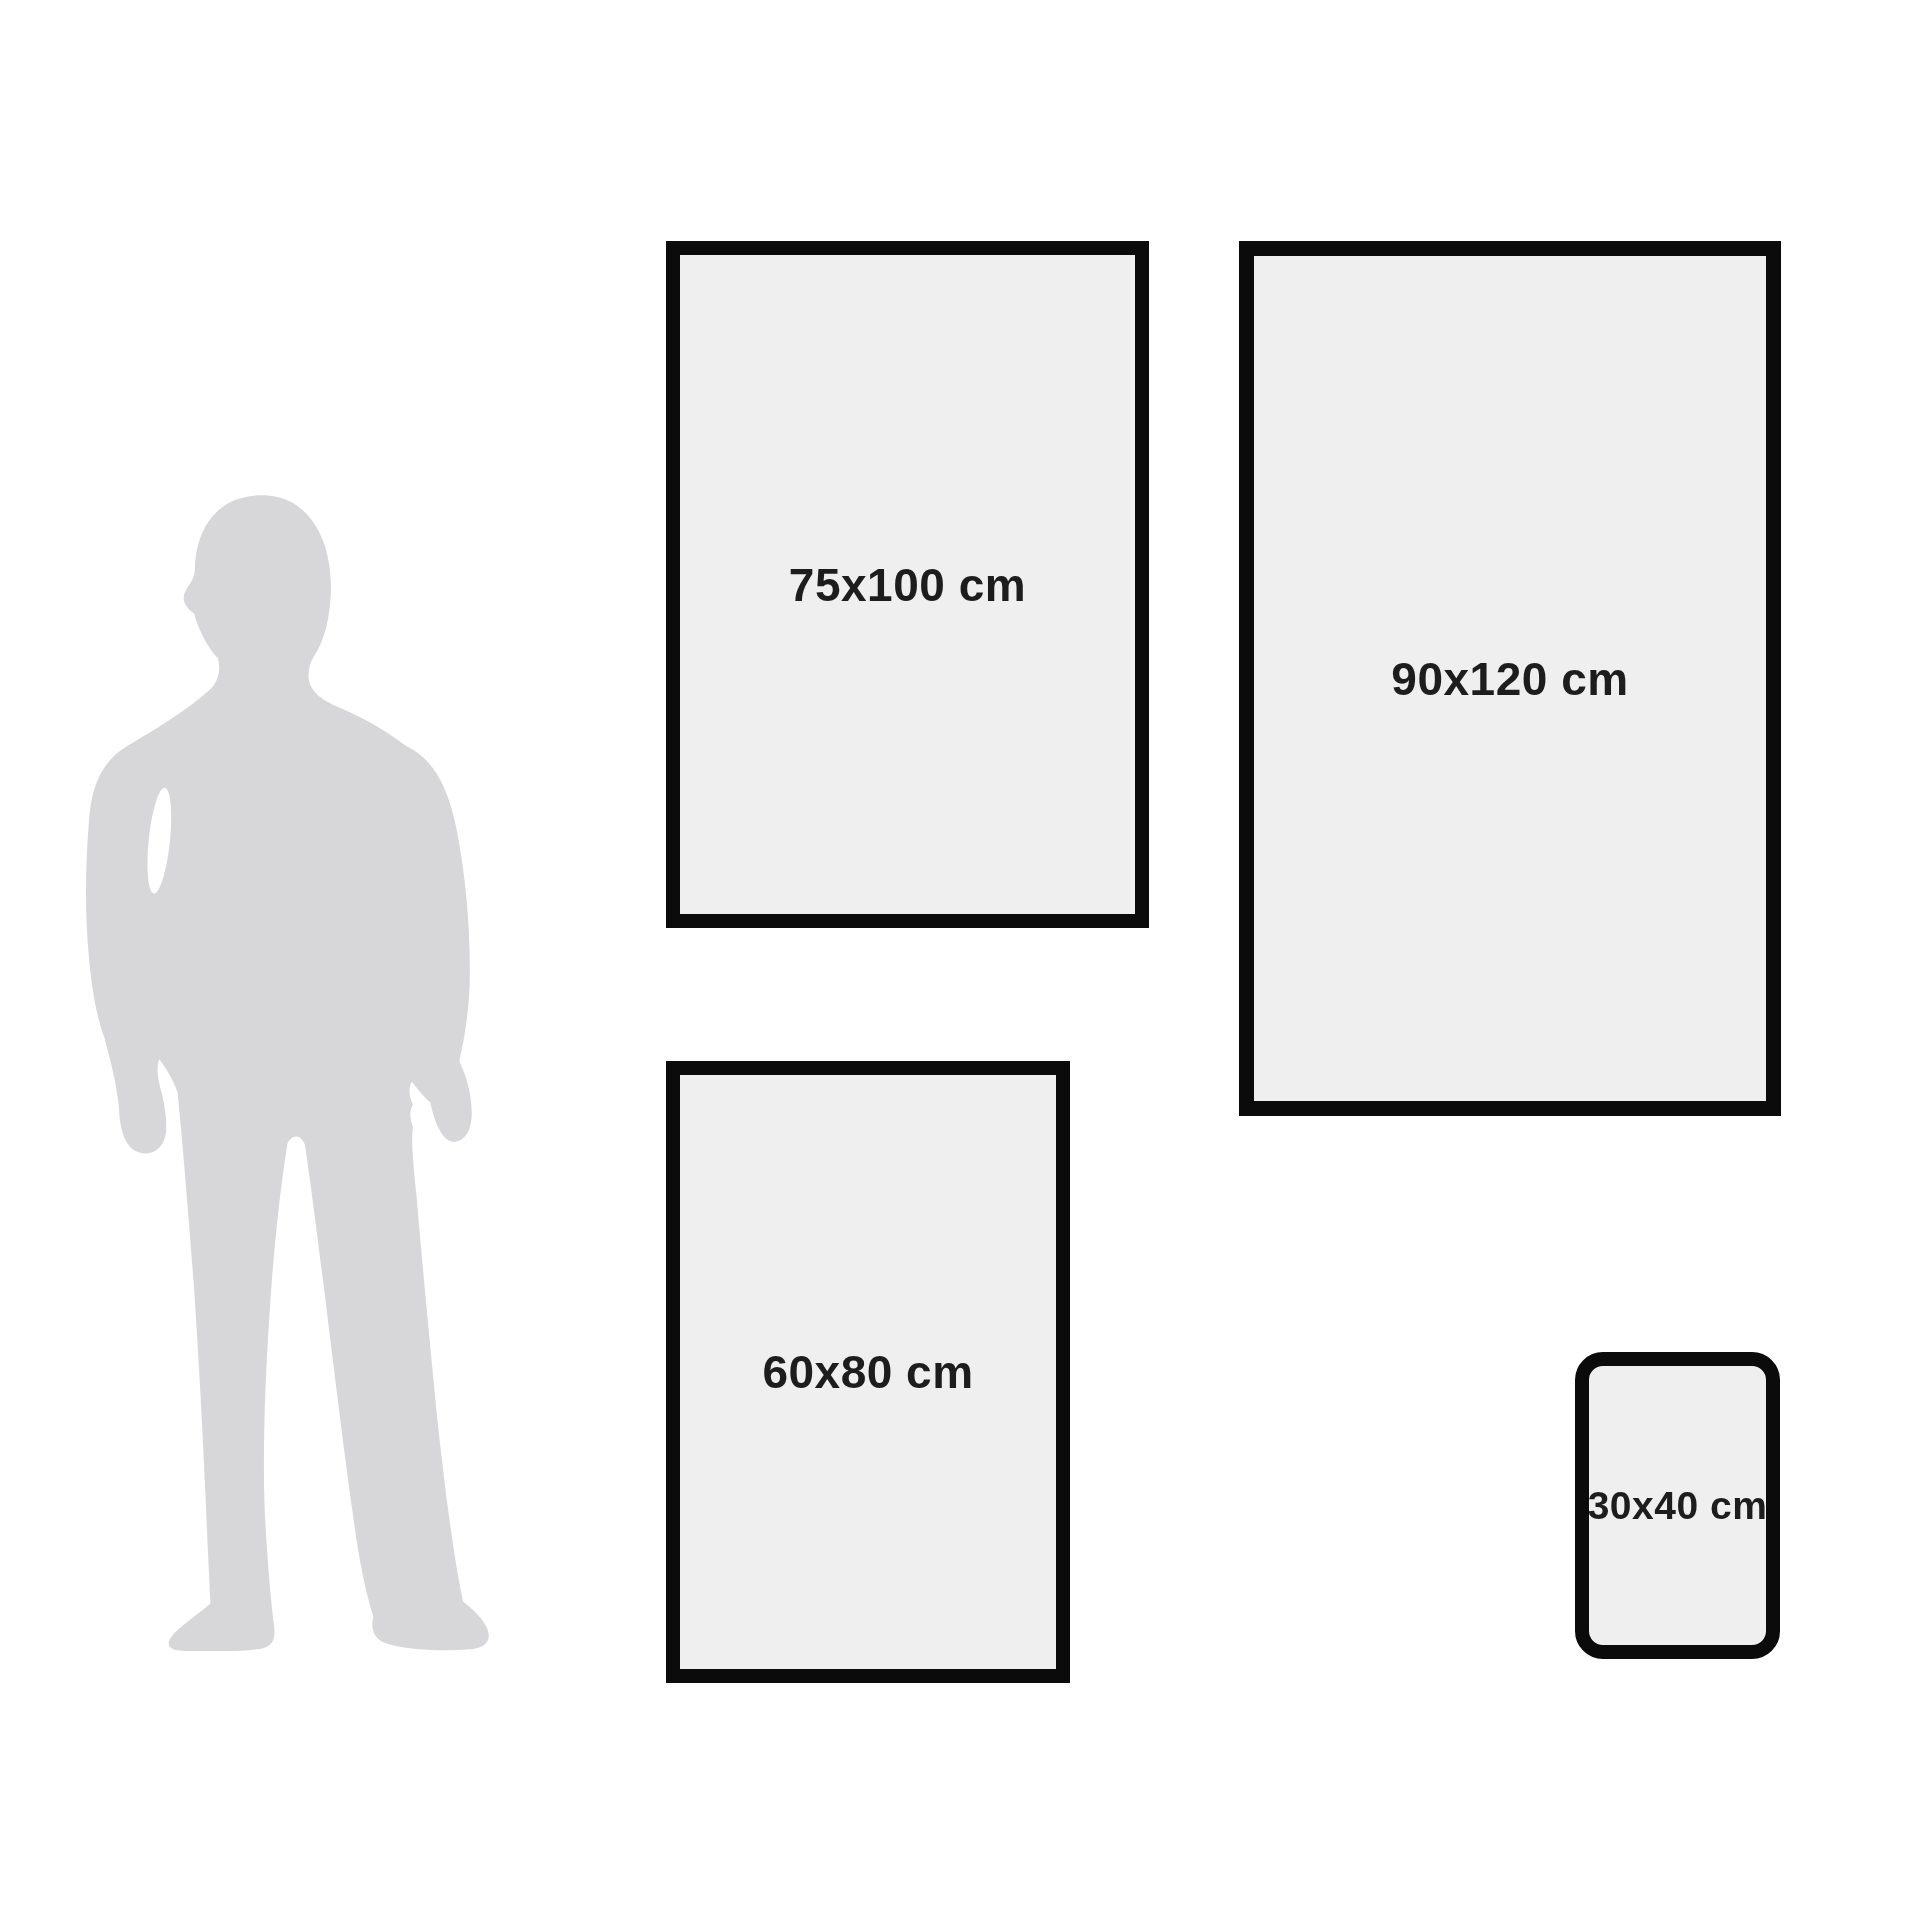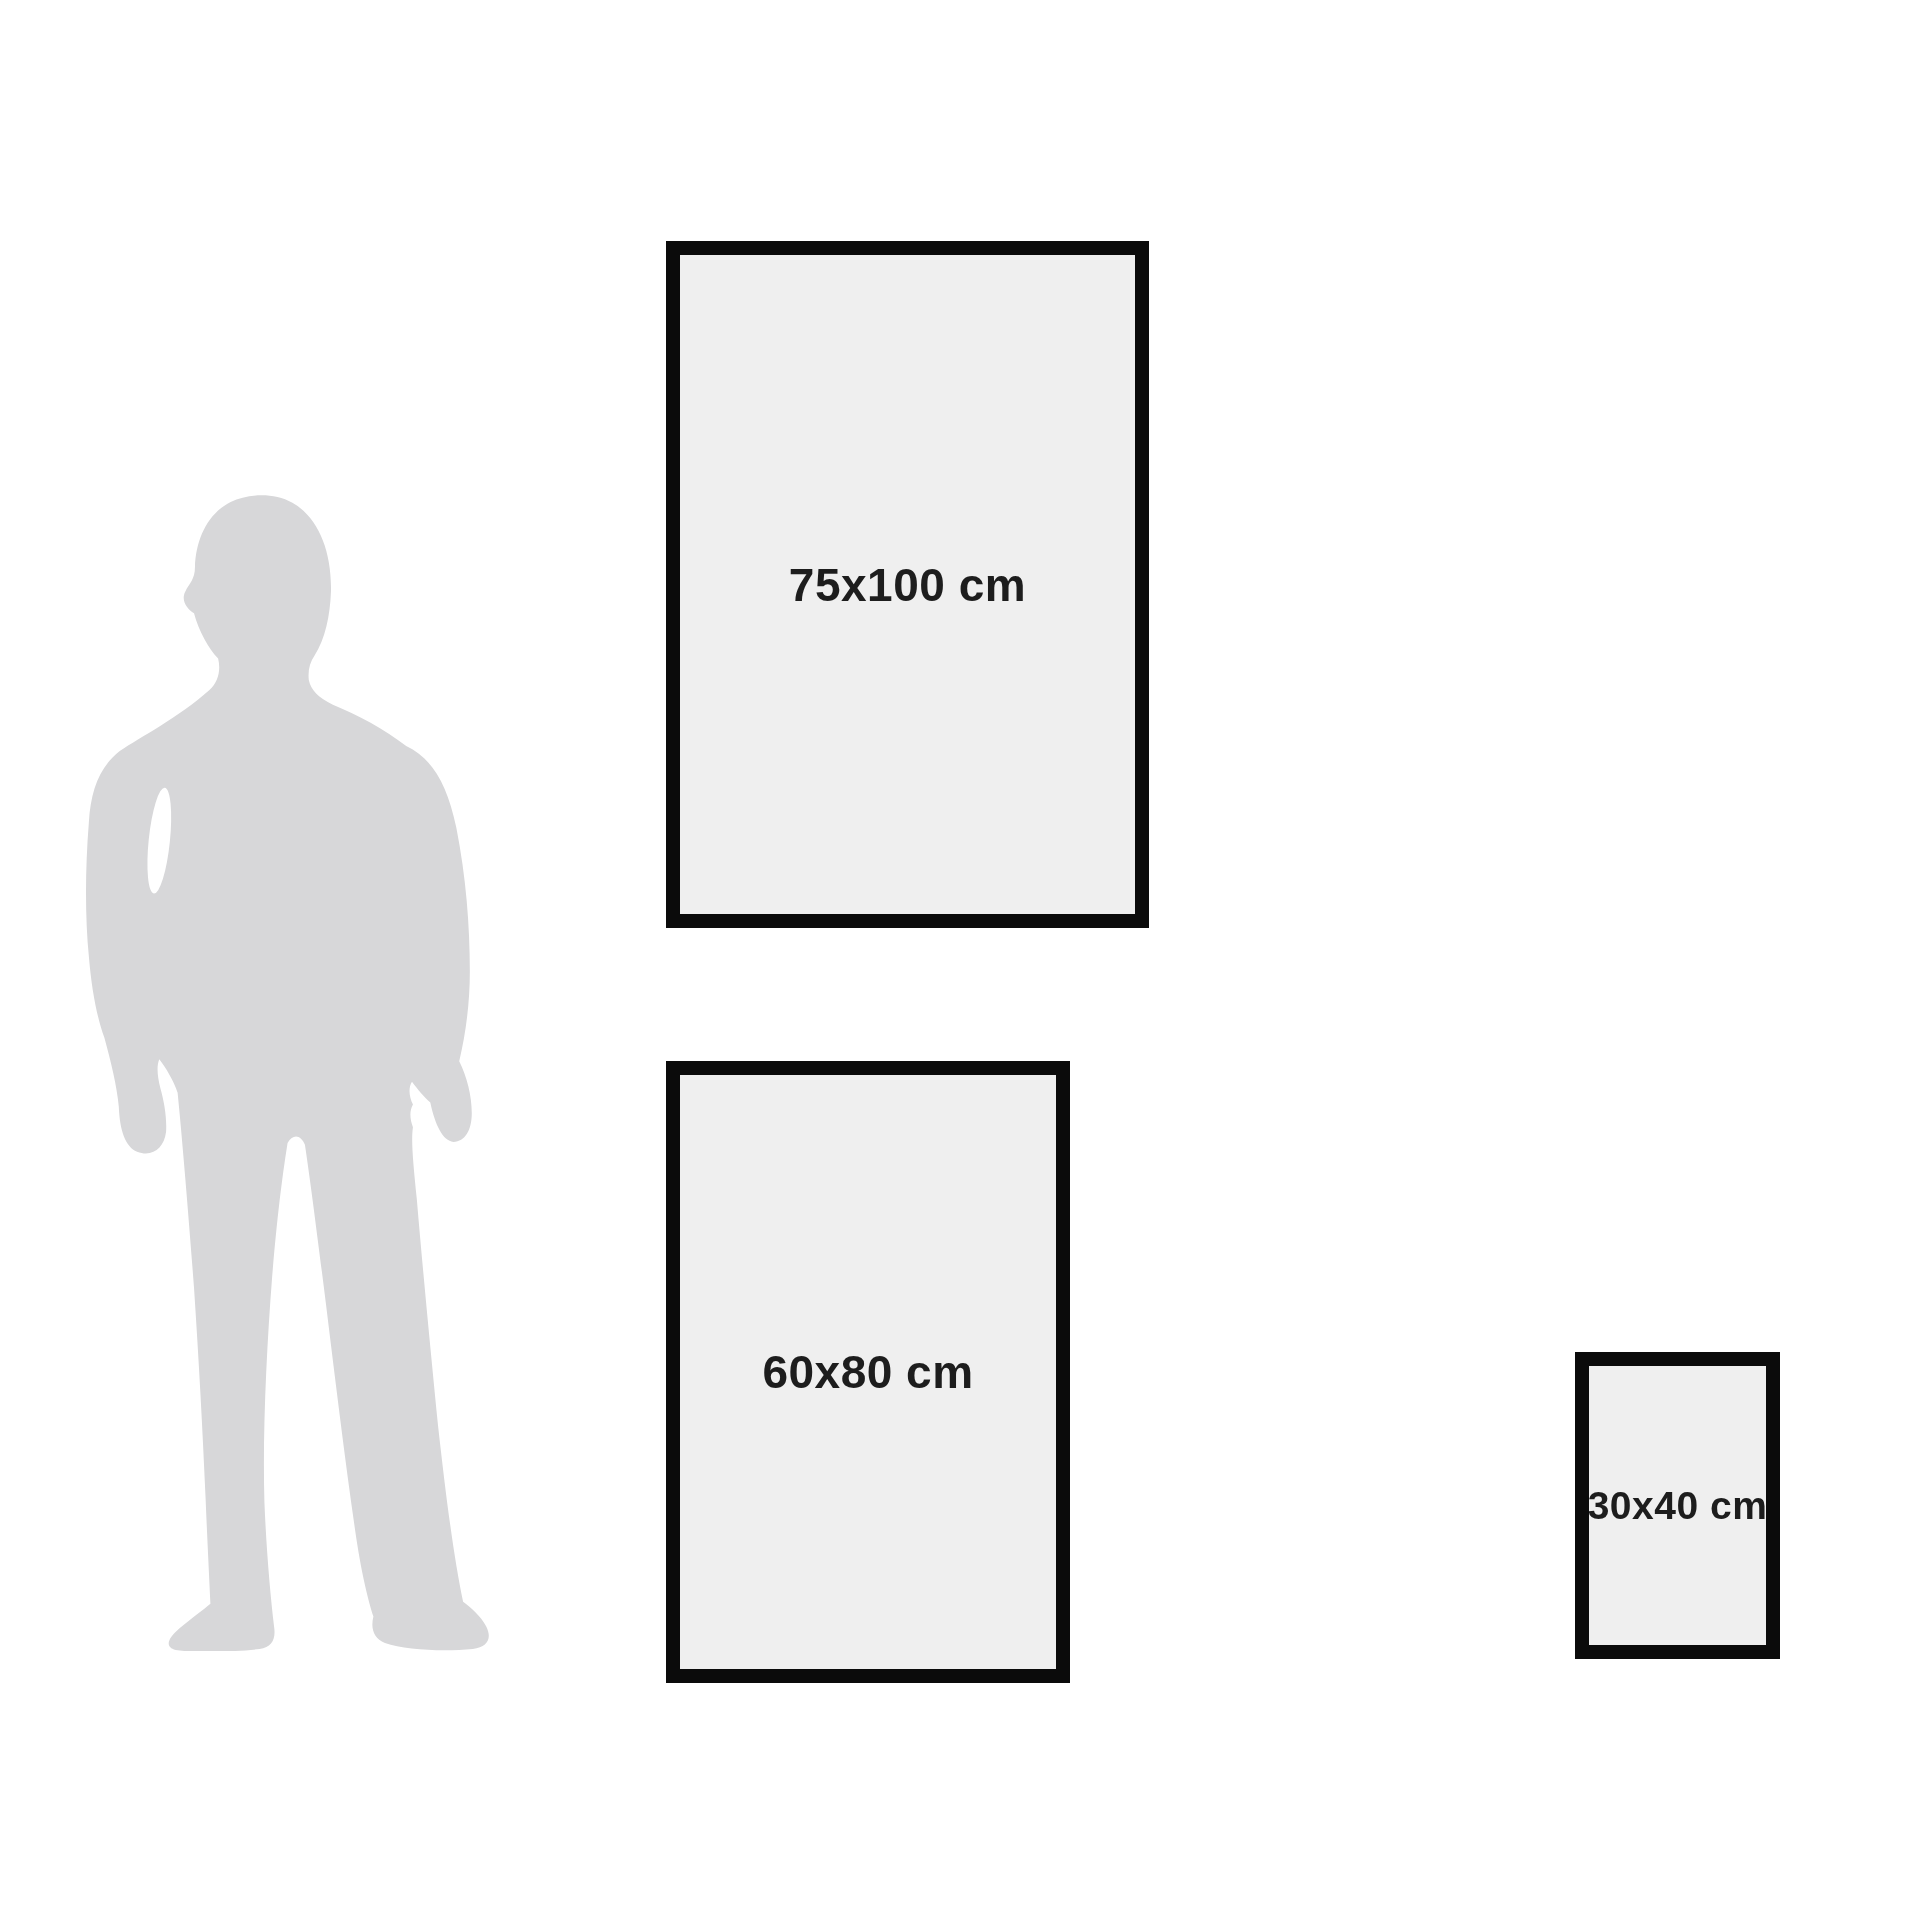--- a/index.html
+++ b/index.html
@@ -40,21 +40,21 @@
     font-weight: 700;
     font-size: 46px;
     color: var(--label-text, #1d1d1d);
     letter-spacing: 0.5px;
     white-space: nowrap;
   }
   .f-75x100 { left: 666px;  top: 241px;  width: 483px; height: 687px; }
   .f-90x120 { left: 1239px; top: 241px;  width: 542px; height: 875px; border-width: 15.4px; }
   .f-60x80  { left: 666px;  top: 1037px; width: 404px; height: 622px; margin-top: 24px; }
   .f-45x60  { left: 1246px; top: 1266px; width: 265px; height: 392px; }
-  .f-30x40  { left: 1575px; top: 1352px; width: 205px; height: 307px; }
+  .f-30x40  { left: 1575px; top: 1352px; width: 205px; height: 307px; border-radius: 28px; }
   .f-30x40 .frame-label { font-size: 39px; }
 </style>
 </head>
 <body>
 
 <div class="canvas">
 
   <svg class="man" viewBox="0 0 450 1175" preserveAspectRatio="none" aria-hidden="true">
     <path fill="var(--silhouette, #d7d7d9)" d="M 150,8
              C 126,20 114,46 113,74
@@ -109,20 +109,23 @@
              C 255,57 240,23 214,9
              C 194,-2 168,0 150,8
              Z"></path>
     <ellipse cx="76" cy="352" rx="11" ry="54" transform="rotate(6 76 352)" fill="var(--background, #ffffff)"></ellipse>
   </svg>
 
   <div class="frame f-75x100">
     <span class="frame-label">75x100 cm</span>
   </div>
 
+  <div class="frame f-90x120">
+    <span class="frame-label">90x120 cm</span>
+  </div>
 
   <div class="frame f-60x80">
     <span class="frame-label">60x80 cm</span>
   </div>
 
 
   <div class="frame f-30x40">
     <span class="frame-label">30x40 cm</span>
   </div>
 

